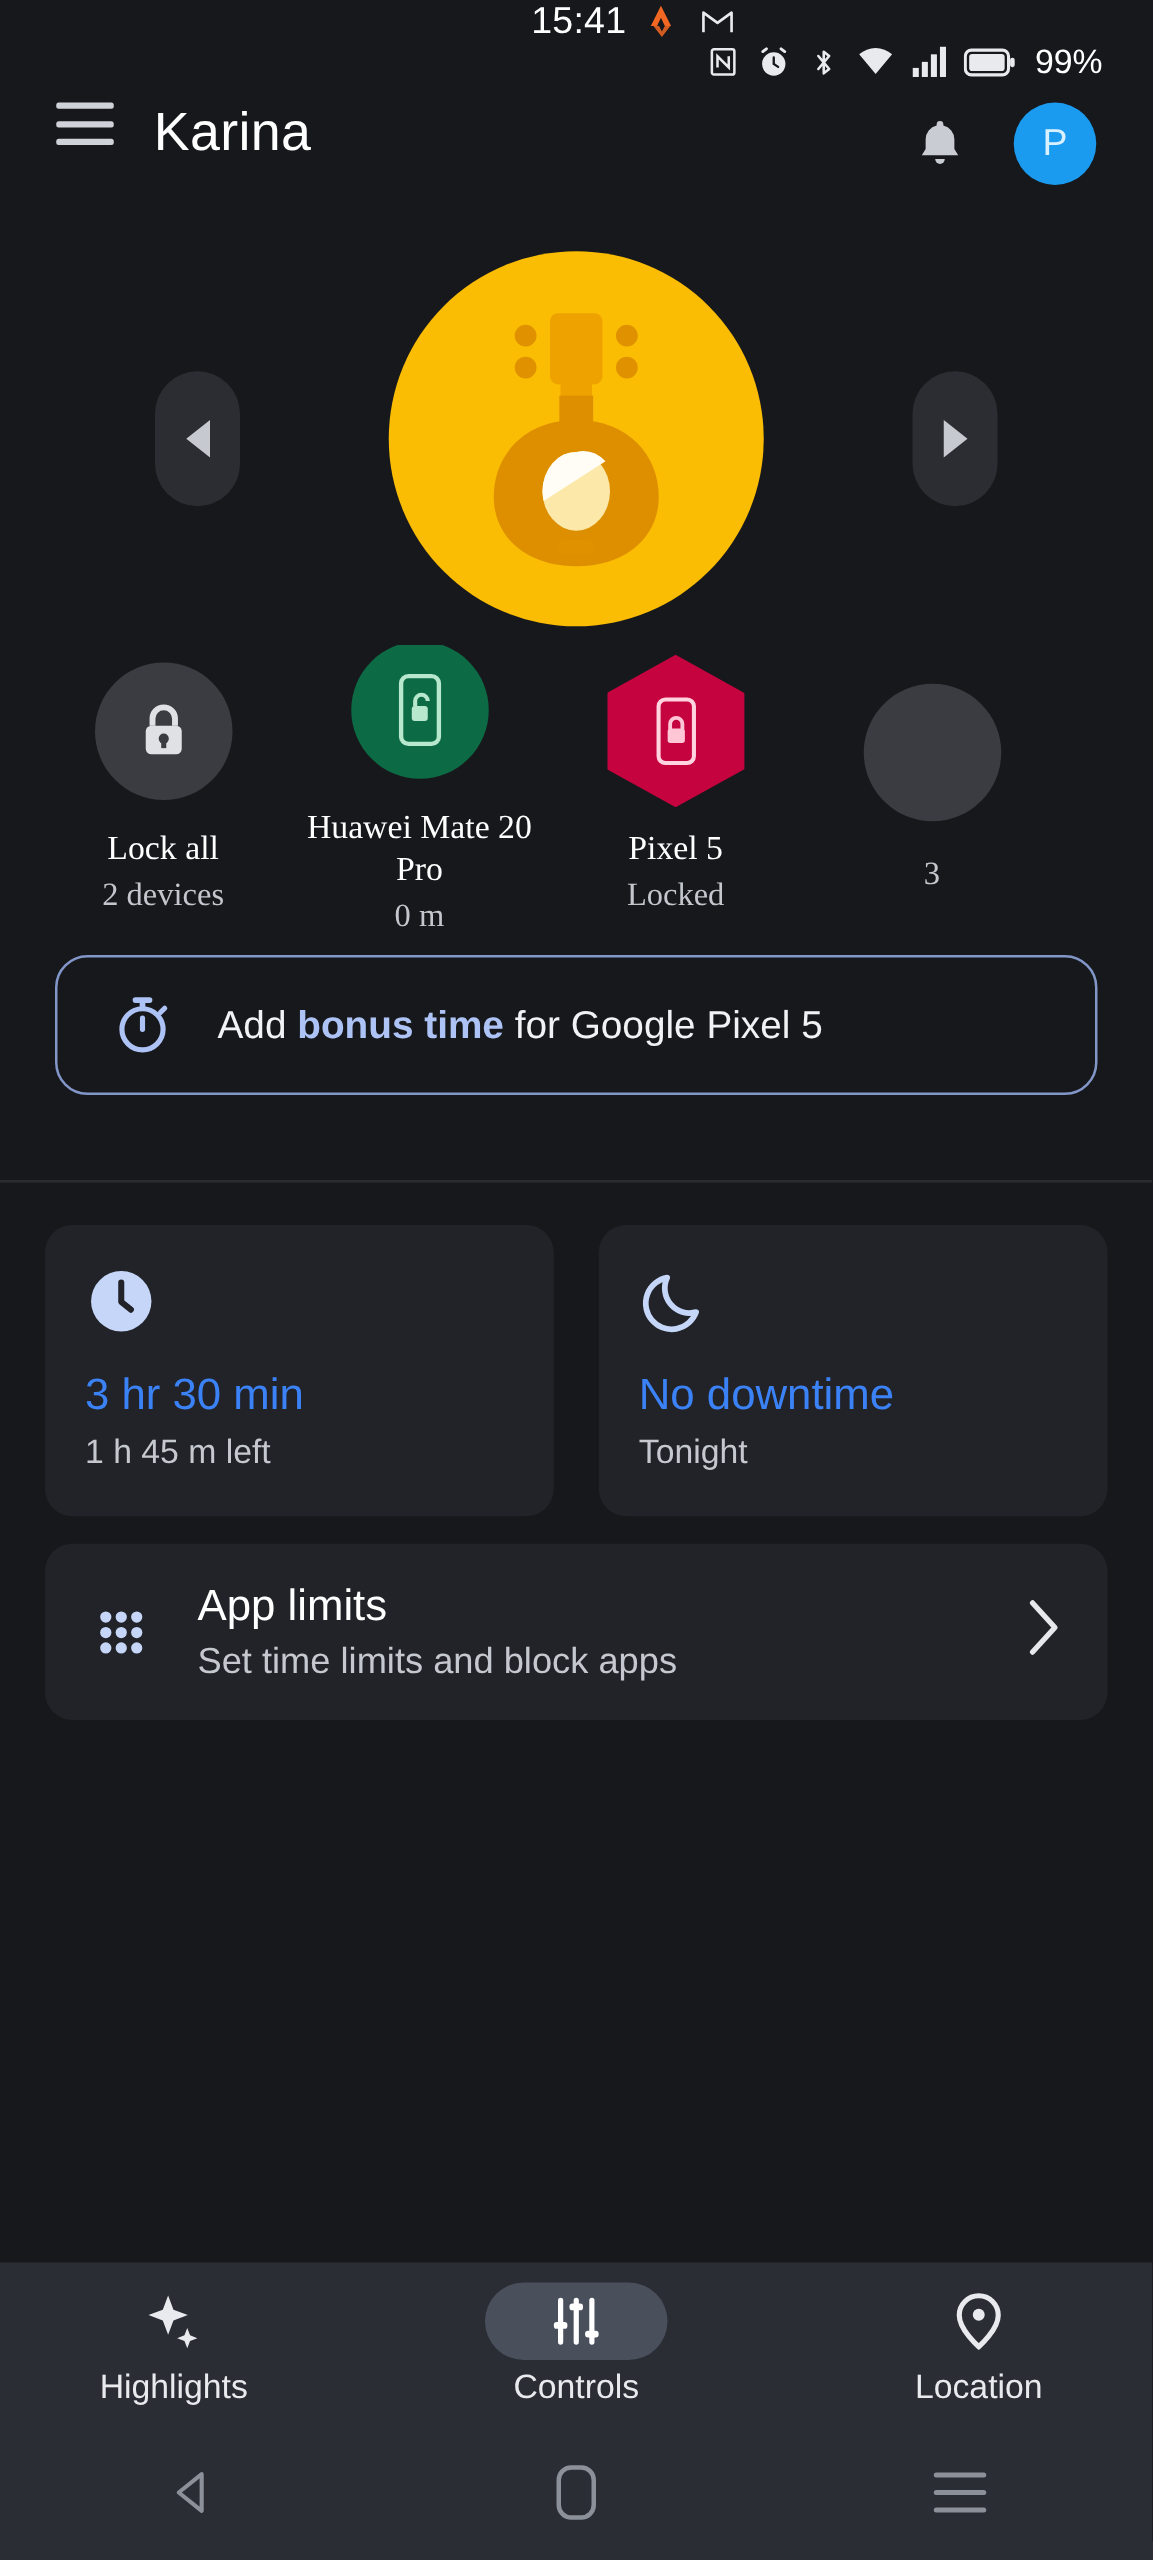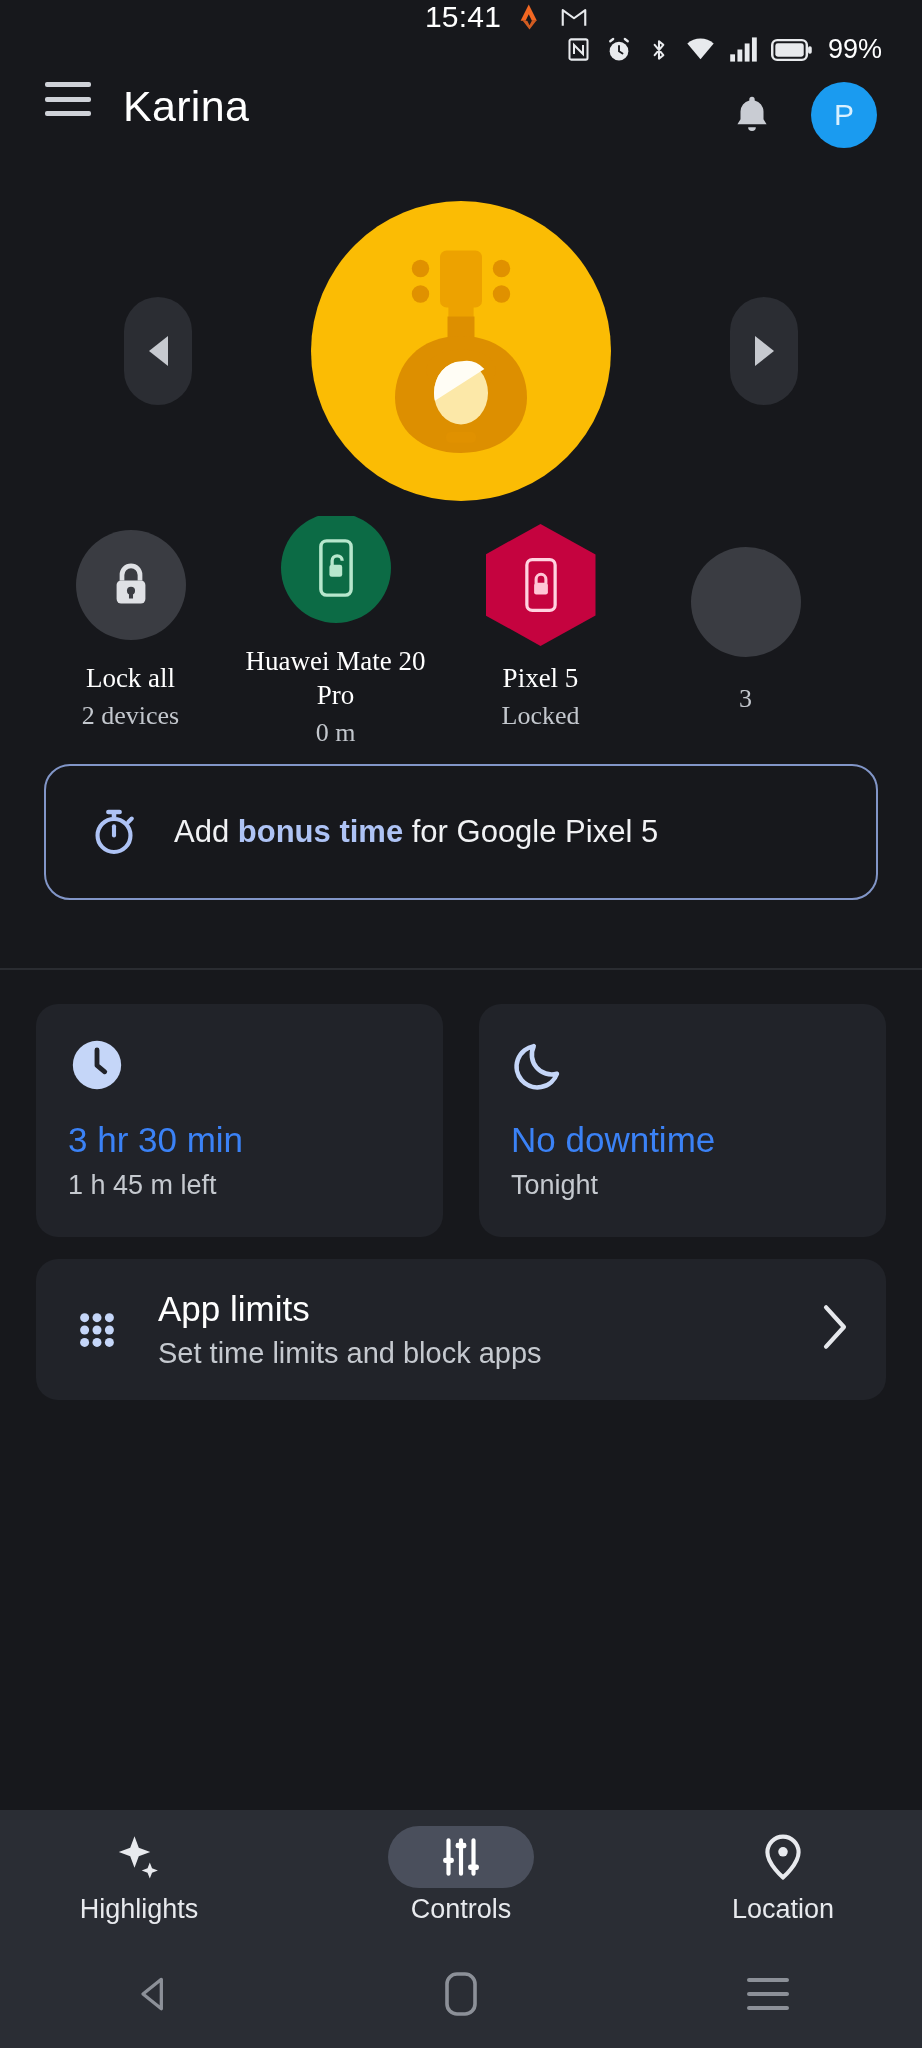--- a/index.html
+++ b/index.html
@@ -60,21 +60,21 @@
   .chip-badge { width:110px; height:110px; display:flex; align-items:center; justify-content:center; }
   .badge-circle { width:110px; height:110px; border-radius:50%; display:flex; align-items:center; justify-content:center; }
   .badge-hex { width:110px; height:122px; display:flex; align-items:center; justify-content:center;
     clip-path:polygon(50% 0%, 100% 25%, 100% 75%, 50% 100%, 0% 75%, 0% 25%); }
   .chip-name { margin-top:22px; font-size:27px; color:#fff; text-align:center; line-height:1.25; max-width:195px; }
   .chip-sub { margin-top:4px; font-size:26px; color:#c3c7cd; text-align:center; line-height:1.25; }
 
   
   .bonus-wrap { padding:18px 44px 0; }
   .bonus {
-    height:136px; border:2px solid #8296c8; border-radius:26px;
+    height:112px; border:2px solid #8296c8; border-radius:26px;
     display:flex; align-items:center; gap:34px; padding:0 42px; cursor:pointer;
   }
   .bonus-txt { font-size:31px; color:#f1f2f4; }
   .bonus-txt b { color:#aec3f5; font-weight:700; }
 
   .divider { height:2px; background:#2a2c31; margin:68px 0 0; }
 
   
   .cards { display:flex; gap:36px; padding:34px 36px 0; }
   .card {

